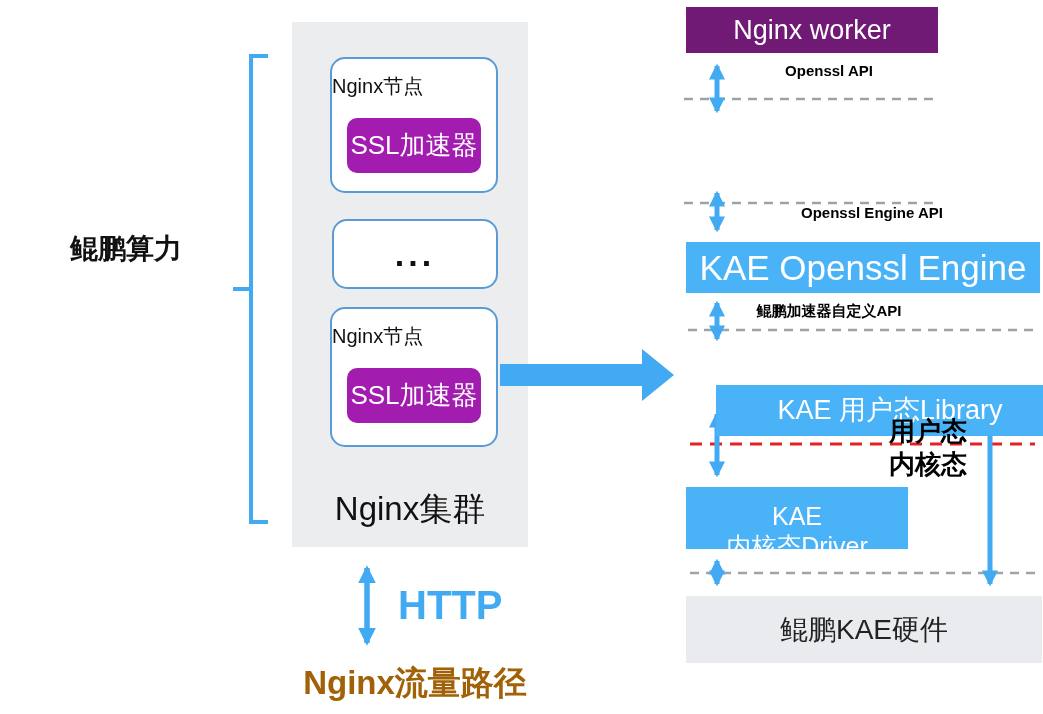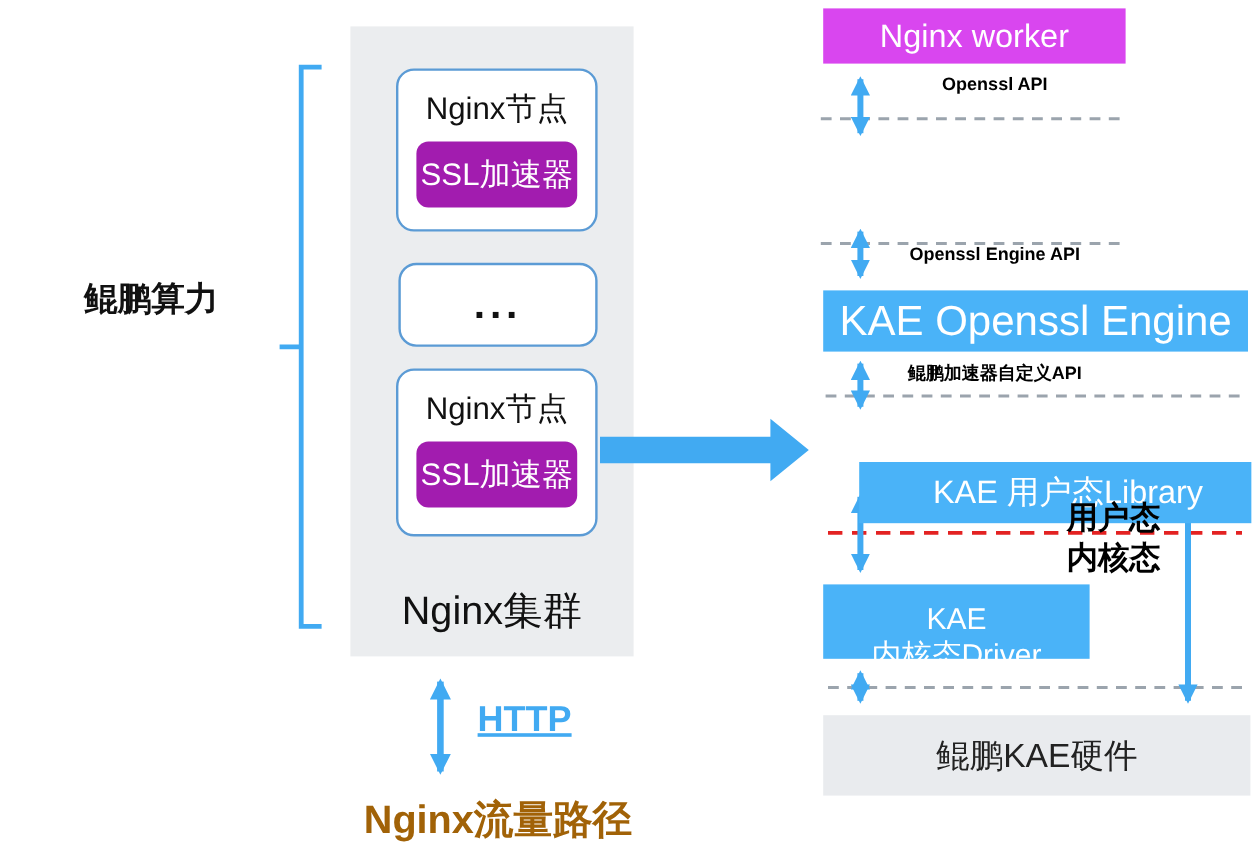--- a/index.html
+++ b/index.html
@@ -4,32 +4,32 @@
 <style>
   html,body{margin:0;padding:0;background:#fff;}
   #canvas{
     position:relative;width:1043px;height:714px;background:#ffffff;overflow:hidden;
     font-family:"Liberation Sans", sans-serif;color:#1a1a1a;
   }
   .abs{position:absolute;box-sizing:border-box;}
   
   .panel{left:292px;top:22px;width:236px;height:525px;background:#ebedef;}
   .node{left:330px;width:168px;background:#ffffff;border:2px solid #5b9bd5;border-radius:15px;z-index:3;}
-  .node-title{position:absolute;left:0;top:14px;width:100%;text-align:center;font-size:26px;color:#111;}
+  .node-title{position:absolute;left:0;top:14px;width:100%;font-size:20px;color:#111;}
   .accel{position:absolute;left:15px;top:59px;width:134px;height:55px;background:#a21caf;border-radius:10px;
          color:#fff;font-size:26px;text-align:center;line-height:55px;}
   .ellipsis-box{left:332px;top:219px;width:166px;height:70px;background:#fff;border:2px solid #5b9bd5;border-radius:15px;z-index:3;
                 display:flex;align-items:center;justify-content:center;font-size:34px;font-weight:bold;letter-spacing:4px;color:#111;}
   .cluster-caption{left:292px;top:487px;width:236px;text-align:center;font-size:33px;color:#111;z-index:3;}
   .bracket-label{left:70px;top:230px;font-size:28px;font-weight:bold;color:#111;}
-  .http-label{left:398px;top:583px;font-size:30px;font-weight:bold;color:#41aaf2;text-decoration:underline;}
+  .http-label{left:398px;top:583px;font-size:40px;font-weight:bold;color:#41aaf2;}
   .flow-caption{left:300px;top:661px;width:230px;text-align:center;font-size:33px;font-weight:bold;color:#a16207;}
   
   .sbox{color:#fff;text-align:center;z-index:3;}
-  .slate{background:#d946ef;}
+  .slate{background:#701a75;}
   .blue{background:#4ab3f8;}
   .worker{left:686px;top:7px;width:252px;height:46px;font-size:27px;line-height:46px;}
   .openssl{left:686px;top:124px;width:252px;height:57px;font-size:27px;line-height:57px;}
   .engine{left:686px;top:242px;width:354px;height:51px;font-size:35px;line-height:51px;}
   .library{left:716px;top:351px;width:348px;height:51px;font-size:27px;line-height:51px;margin-top:34px;}
   .driver{left:686px;top:487px;width:222px;height:62px;font-size:25px;line-height:30px;padding-top:14px;}
   .hardware{left:686px;top:596px;width:356px;height:67px;background:#e9ebee;color:#222;font-size:28px;line-height:67px;text-align:center;z-index:3;}
   .api-label{left:715px;width:228px;text-align:center;font-size:15px;font-weight:bold;color:#000;z-index:4;}
   .mode-label{left:800px;width:167px;text-align:right;font-size:26px;font-weight:bold;color:#000;z-index:4;}
   svg.overlay{position:absolute;left:0;top:0;z-index:2;}
@@ -89,21 +89,21 @@
 
   <div class="abs http-label">HTTP</div>
 
   <div class="abs flow-caption">Nginx流量路径</div>
 
   <div class="abs sbox slate worker">Nginx worker</div>
 
   <div class="abs api-label" style="top:62px;">Openssl API</div>
 
 
-  <div class="abs api-label" style="top:204px;">Openssl Engine API</div>
+  <div class="abs api-label" style="top:204px;text-align:right;">Openssl Engine API</div>
 
   <div class="abs sbox blue engine">KAE Openssl Engine</div>
 
   <div class="abs api-label" style="top:302px;">鲲鹏加速器自定义API</div>
 
   <div class="abs sbox blue library">KAE 用户态Library</div>
 
   <div class="abs mode-label" style="top:414px;">用户态</div>
   <div class="abs mode-label" style="top:447px;">内核态</div>
 

